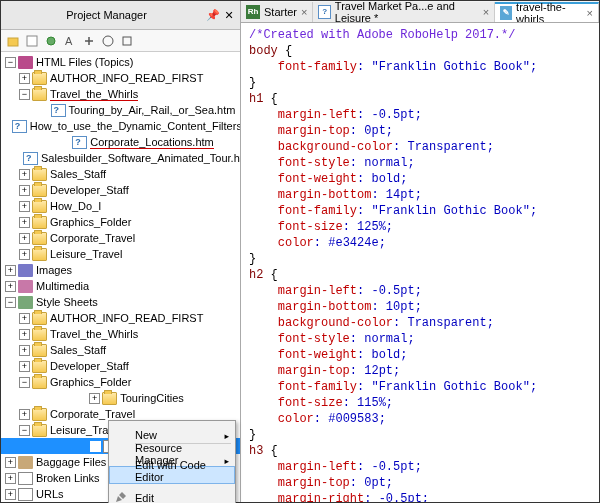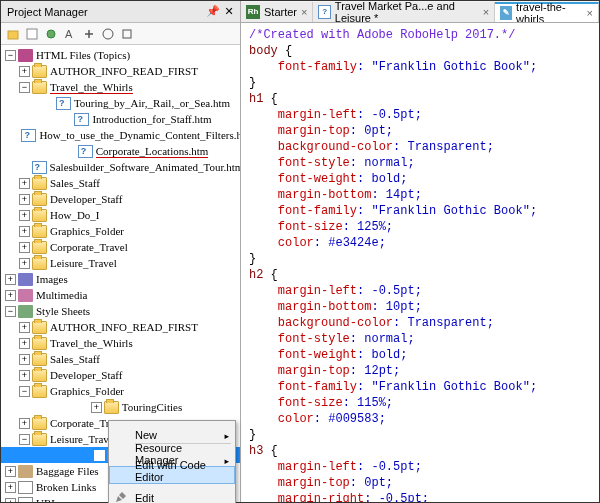--- a/index.html
+++ b/index.html
@@ -1,30 +1,30 @@
 <!DOCTYPE html>
 <html><head>
 <meta charset="utf-8">
 <style>
   * { box-sizing: border-box; margin: 0; padding: 0; }
   body { font-family: "Segoe UI", Tahoma, sans-serif; font-size: 11px; background: #fff; width: 600px; height: 503px; overflow: hidden; border: 1px solid #333; }
   .main { display: flex; height: 100%; }
   .left { width: 240px; border-right: 1px solid #aaa; display: flex; flex-direction: column; }
-  .panel-header { display: flex; align-items: center; background: #e8e8e8; border-bottom: 1px solid #bbb; height: 22px; padding: 0 4px; }
+  .panel-header { display: flex; align-items: center; background: #e8e8e8; border-bottom: 1px solid #bbb; height: 29px; padding: 0 4px; text-align: center; }
   .panel-header .title { flex: 1; font-size: 11px; padding-left: 2px; }
   .panel-header .pin { width: 14px; height: 14px; display: flex; align-items: center; justify-content: center; cursor: pointer; }
   .panel-header .close { width: 14px; height: 14px; display: flex; align-items: center; justify-content: center; cursor: pointer; margin-left: 2px; }
   .toolbar { display: flex; align-items: center; gap: 3px; padding: 2px 4px; border-bottom: 1px solid #ccc; height: 22px; background: #f8f8f8; }
   .toolbar .tb-icon { width: 16px; height: 16px; display: flex; align-items: center; justify-content: center; cursor: pointer; }
   .tree { flex: 1; overflow: auto; padding: 2px 0; color: #000; }
   .tree-node { display: flex; align-items: center; height: 16px; white-space: nowrap; cursor: pointer; }
   .tree-node .twisty { width: 11px; height: 11px; border: 1px solid #888; display: flex; align-items: center; justify-content: center; font-size: 9px; line-height: 1; margin-right: 2px; background: #fff; }
   .tree-node .twisty.empty { border: none; }
   .tree-node .icon { width: 15px; height: 13px; margin-right: 3px; flex-shrink: 0; }
-  .tree-node .label { font-size: 11px; font-family: Liberation Serif, serif; }
+  .tree-node .label { font-size: 11px; }
   .tree-node.underlined .label { border-bottom: 1px solid #c00; }
   .tree-node.selected { background: #1e90ff; }
   .tree-node.selected .label { color: #fff; }
   .folder-icon { background: linear-gradient(#ffe9a8, #f5c951); border: 1px solid #c9a33b; border-radius: 1px; position: relative; }
   .folder-icon::before { content: ""; position: absolute; top: -3px; left: 1px; width: 6px; height: 3px; background: #f5c951; border: 1px solid #c9a33b; border-bottom: none; border-radius: 1px 1px 0 0; }
   .htm-icon { background: #fff; border: 1px solid #5a8fc7; position: relative; width: 12px; height: 14px; }
   .htm-icon::after { content: "?"; position: absolute; top: 0; left: 2px; font-size: 9px; color: #2b6cb0; font-weight: bold; }
   .css-icon { background: #fff; border: 1px solid #888; width: 12px; height: 14px; }
   .book-icon { background: #b94a8a; width: 13px; height: 13px; border-radius: 1px; }
   .link-icon { background: #fff; border: 1px solid #888; width: 12px; height: 14px; }
@@ -118,25 +118,20 @@
           <span class="label">Travel_the_Whirls</span>
         </div>
       <div class="tree-node indent-2">
           <span class="twisty empty"></span>
           <span class="icon htm-icon"></span>
           <span class="label">Touring_by_Air,_Rail,_or_Sea.htm</span>
         </div>
       <div class="tree-node indent-2">
           <span class="twisty empty"></span>
           <span class="icon htm-icon"></span>
-          <span class="label">Introduction_for_Staff.htm</span>
-        </div>
-      <div class="tree-node indent-2">
-          <span class="twisty empty"></span>
-          <span class="icon htm-icon"></span>
           <span class="label">How_to_use_the_Dynamic_Content_Filters.htm</span>
         </div>
       <div class="tree-node indent-2 underlined">
           <span class="twisty empty"></span>
           <span class="icon htm-icon"></span>
           <span class="label">Corporate_Locations.htm</span>
         </div>
       <div class="tree-node indent-2">
           <span class="twisty empty"></span>
           <span class="icon htm-icon"></span>

